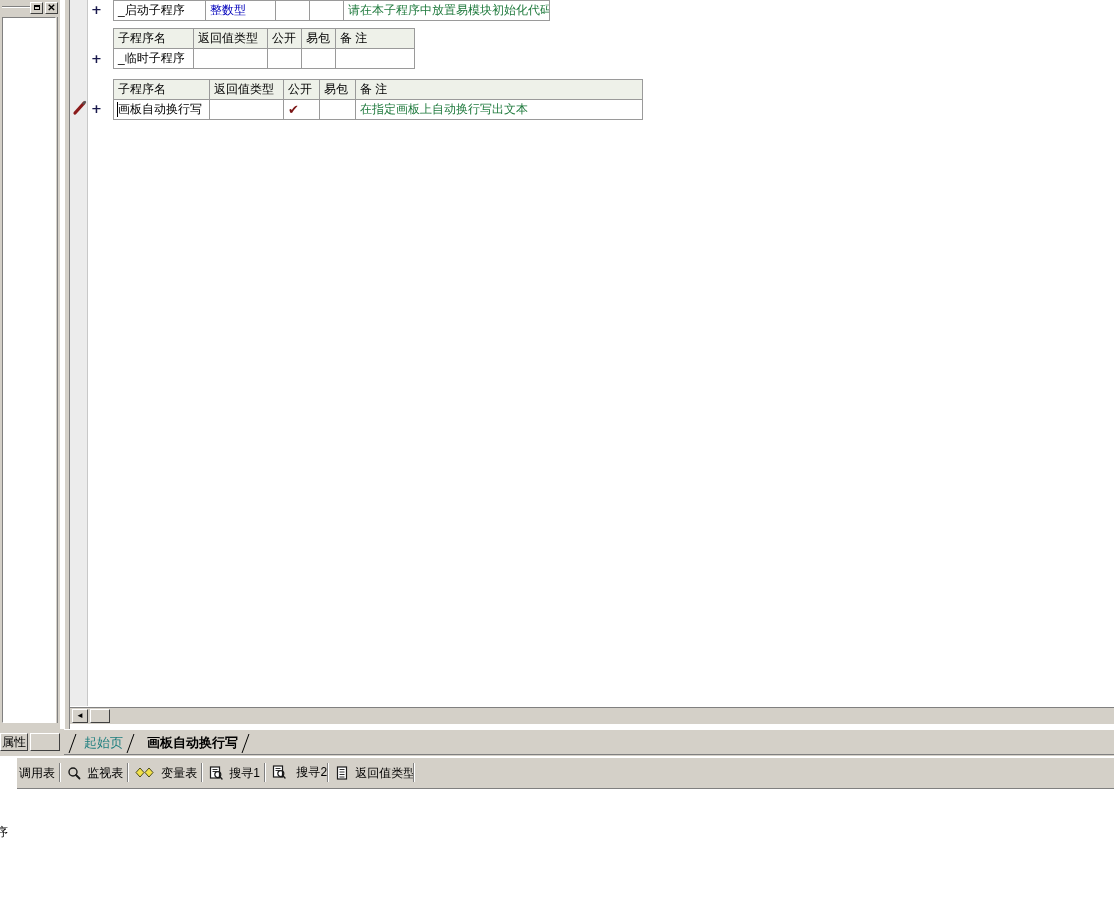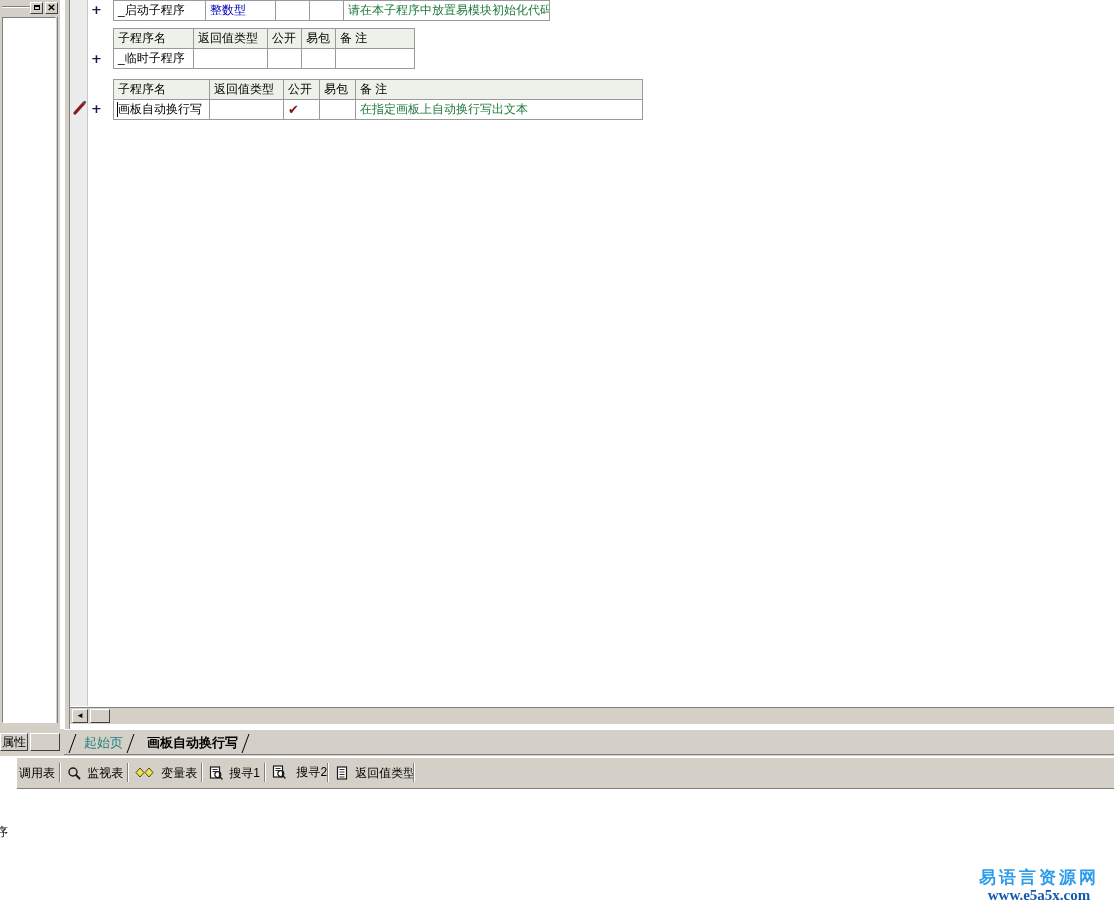--- a/index.html
+++ b/index.html
@@ -424,18 +424,14 @@
       <span>返回值类型</span>
     </div>
     <div class="bt-sep" style="left:396px;"></div>
 
     <div class="bottom-bar-edge"></div>
   </div>
 
   <div class="output-pane"></div>
   <div class="output-text">序</div>
 
-  <div class="watermark">
-    <div class="wm-cn">易语言资源网</div>
-    <div class="wm-url">www.e5a5x.com</div>
-  </div>
 
 </div>
 
 </body></html>

